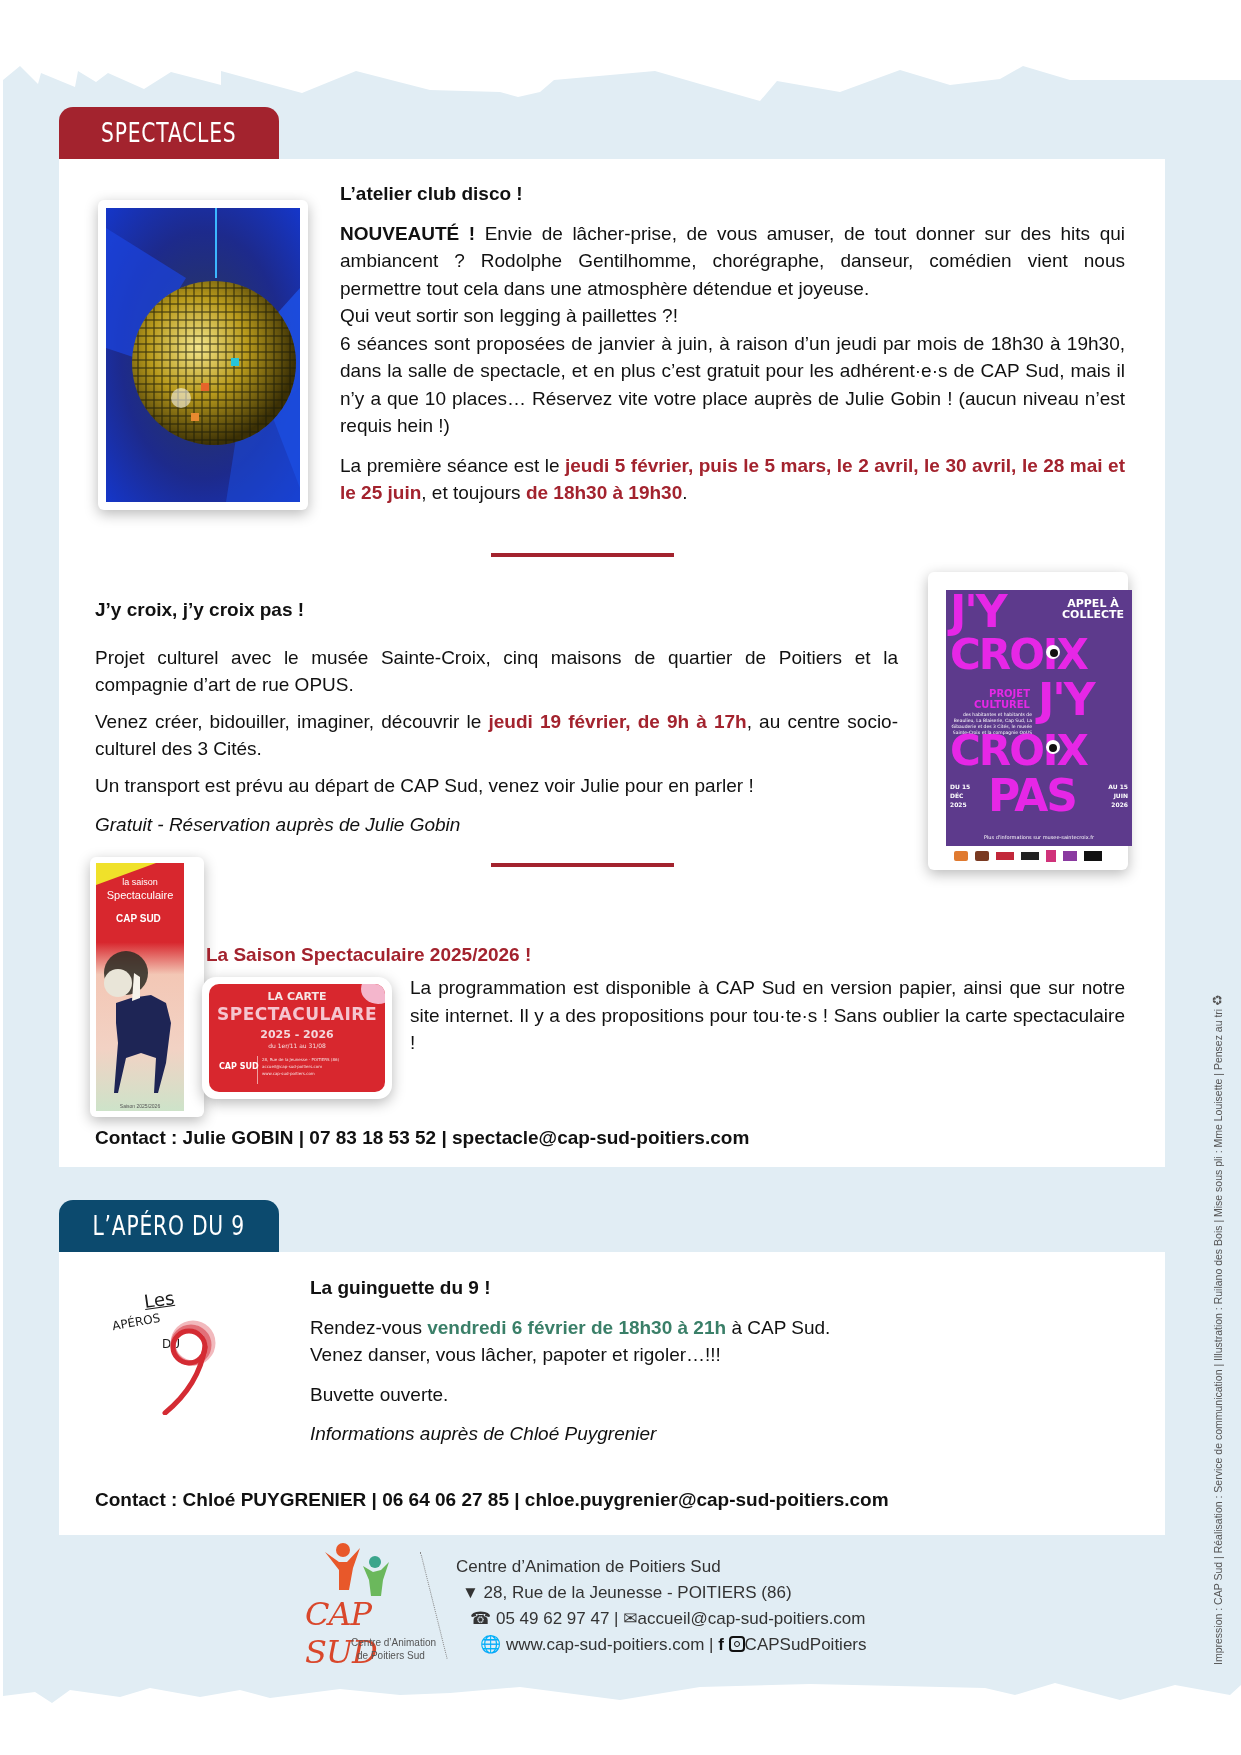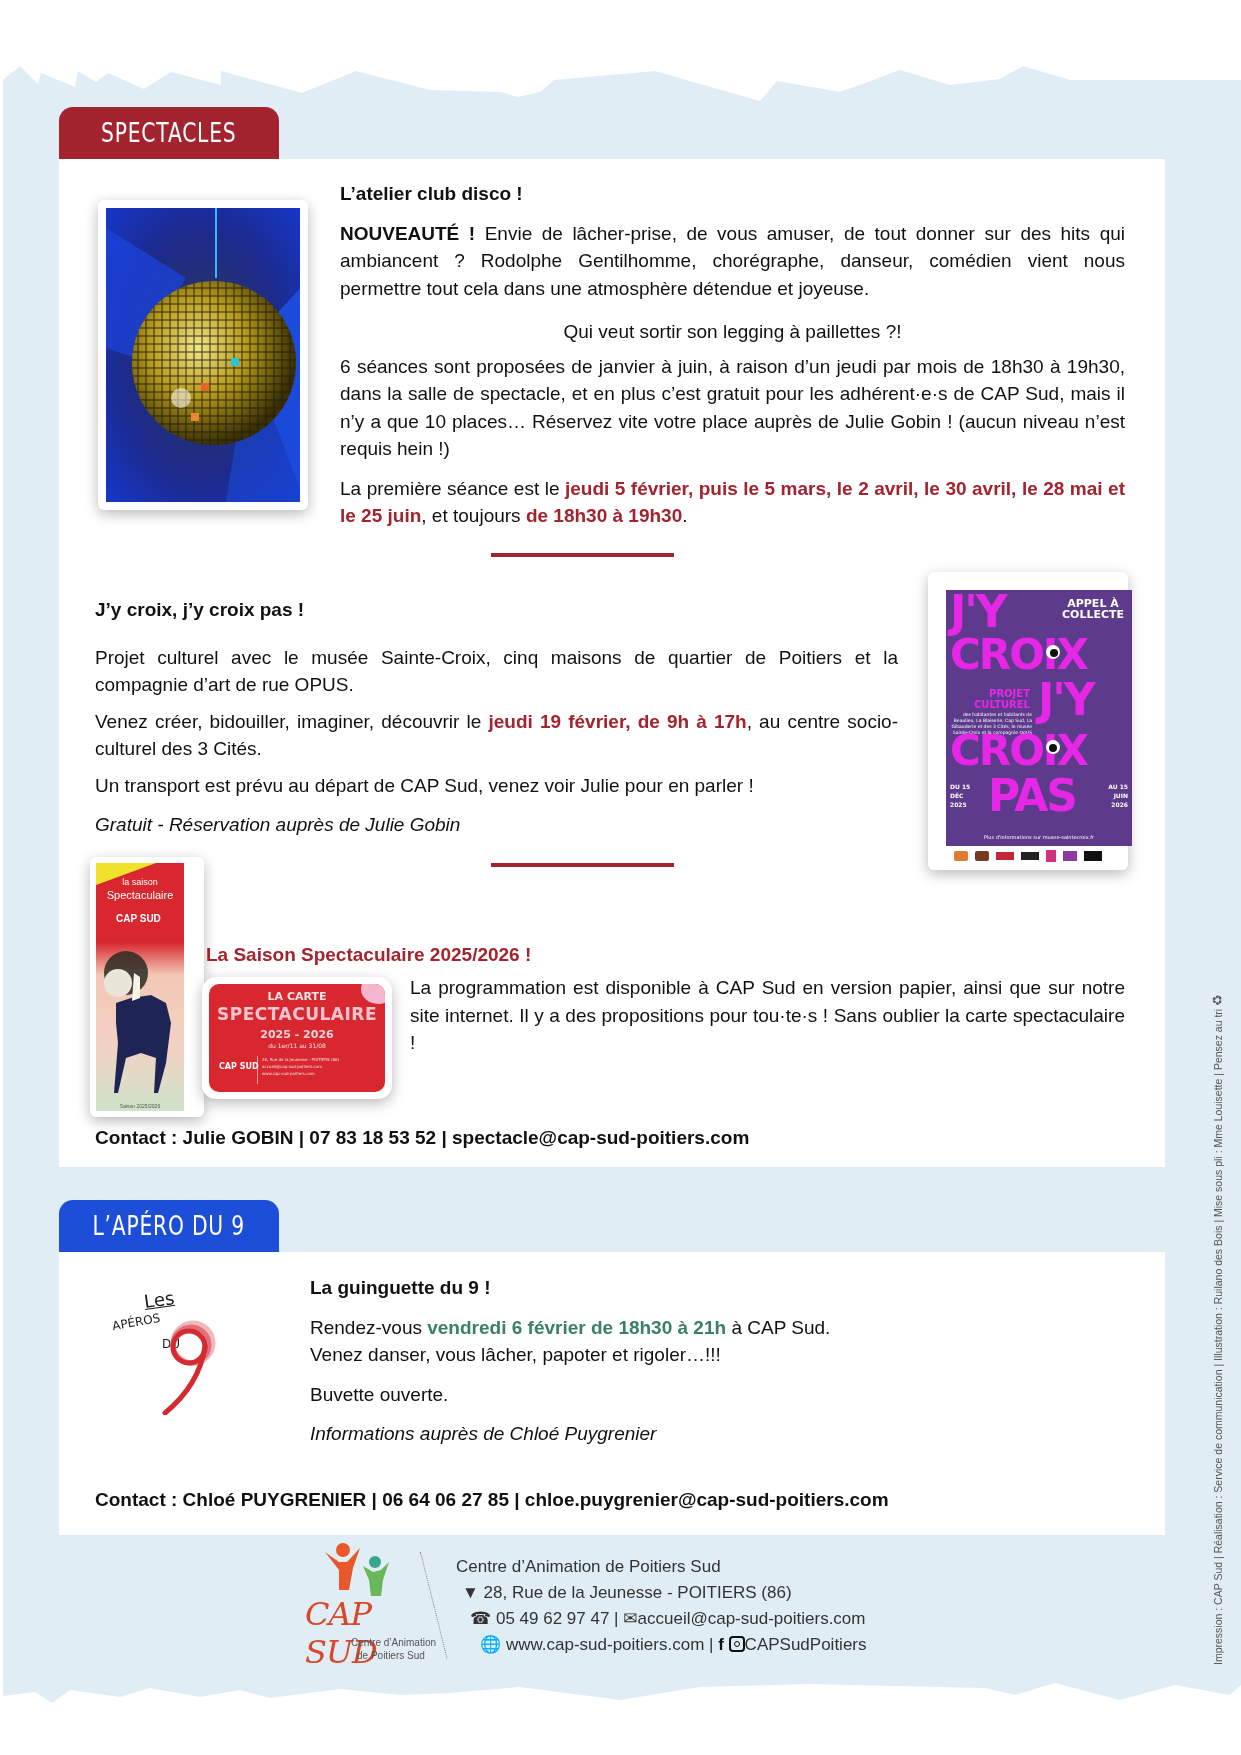--- a/index.html
+++ b/index.html
@@ -10,21 +10,21 @@
 
   .panel { position: absolute; background: #ffffff; }
   .tab {
     position: absolute; height: 52px; border-radius: 14px 14px 0 0;
     color: #fff; display: flex; align-items: center; justify-content: center;
     font-family: "DejaVu Sans", sans-serif; font-size: 26px; letter-spacing: 1px;
     transform-origin: left center;
   }
   .tab span { display: inline-block; transform: scaleX(0.78); font-weight: normal; }
   .tab-red { background: #a3232e; }
-  .tab-green { background: #1d4ed8; align-items: center; }
+  .tab-green { background: #0c4a6e; align-items: center; }
 
   .txt { position: absolute; font-family: "Liberation Sans", sans-serif; font-size: 19px; line-height: 27.5px; color: #111; }
   .txt p { margin-bottom: 9px; }
   .just { text-align: justify; }
   .b { font-weight: bold; }
   .red { color: #a3232e; font-weight: bold; }
   .grn { color: #3a7f68; font-weight: bold; }
   .it { font-style: italic; }
   .h { font-weight: bold; font-size: 19px; }
 
@@ -82,24 +82,24 @@
     <circle cx="108" cy="155" r="82" fill="url(#tiles)" opacity="0.75"></circle>
     <circle cx="75" cy="190" r="10" fill="#ffffff" opacity="0.55"></circle>
     <rect x="95" y="175" width="8" height="8" fill="#e6642a"></rect>
     <rect x="125" y="150" width="8" height="8" fill="#28c4d8"></rect>
     <rect x="85" y="205" width="8" height="8" fill="#e88a30"></rect>
   </svg>
 </div>
 
 <div class="txt" style="left:340px; top:180px; width:785px;">
   <p class="h" style="margin-bottom:12px;">L’atelier club disco !</p>
-  <p class="just" style="margin-bottom:16px;">
+  <p class="just" style="margin-bottom:0;">
     <span class="b">NOUVEAUTÉ !</span><span> Envie de lâcher-prise, de vous amuser, de tout donner sur des hits qui ambiancent ? Rodolphe Gentilhomme, chorégraphe, danseur, comédien vient nous permettre tout cela dans une atmosphère détendue et joyeuse.</span>
   </p>
-  <p style="margin-bottom:7px;text-align:center;">Qui veut sortir son legging à paillettes ?!</p>
+  <p style="margin-bottom:0;">Qui veut sortir son legging à paillettes ?!</p>
   <p class="just" style="margin-bottom:12px;">6 séances sont proposées de janvier à juin, à raison d’un jeudi par mois de 18h30 à 19h30, dans la salle de spectacle, et en plus c’est gratuit pour les adhérent·e·s de CAP Sud, mais il n’y a que 10 places… Réservez vite votre place auprès de Julie Gobin ! (aucun niveau n’est requis hein !)</p>
   <p class="just">
     <span>La première séance est le </span><span class="red">jeudi 5 février, puis le 5 mars, le 2 avril, le 30 avril, le 28 mai et le 25 juin</span><span>, et toujours </span><span class="red">de 18h30 à 19h30</span><span>.</span>
   </p>
 </div>
 
 <div class="divider" style="left:491px; top:553px;"></div>
 
 <div class="txt" style="left:95px; top:596px; width:803px;">
   <p class="h" style="margin-bottom:20px;">J’y croix, j’y croix pas !</p>

